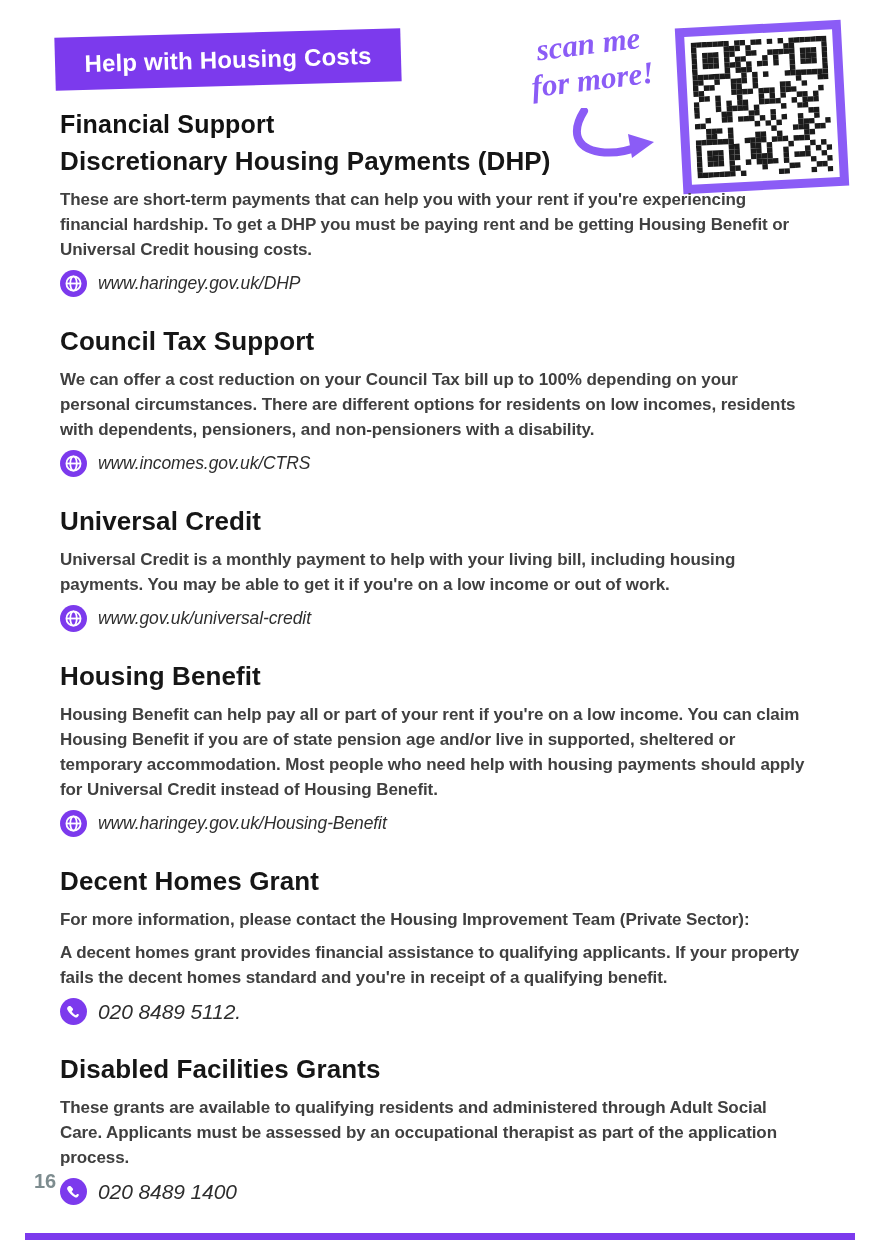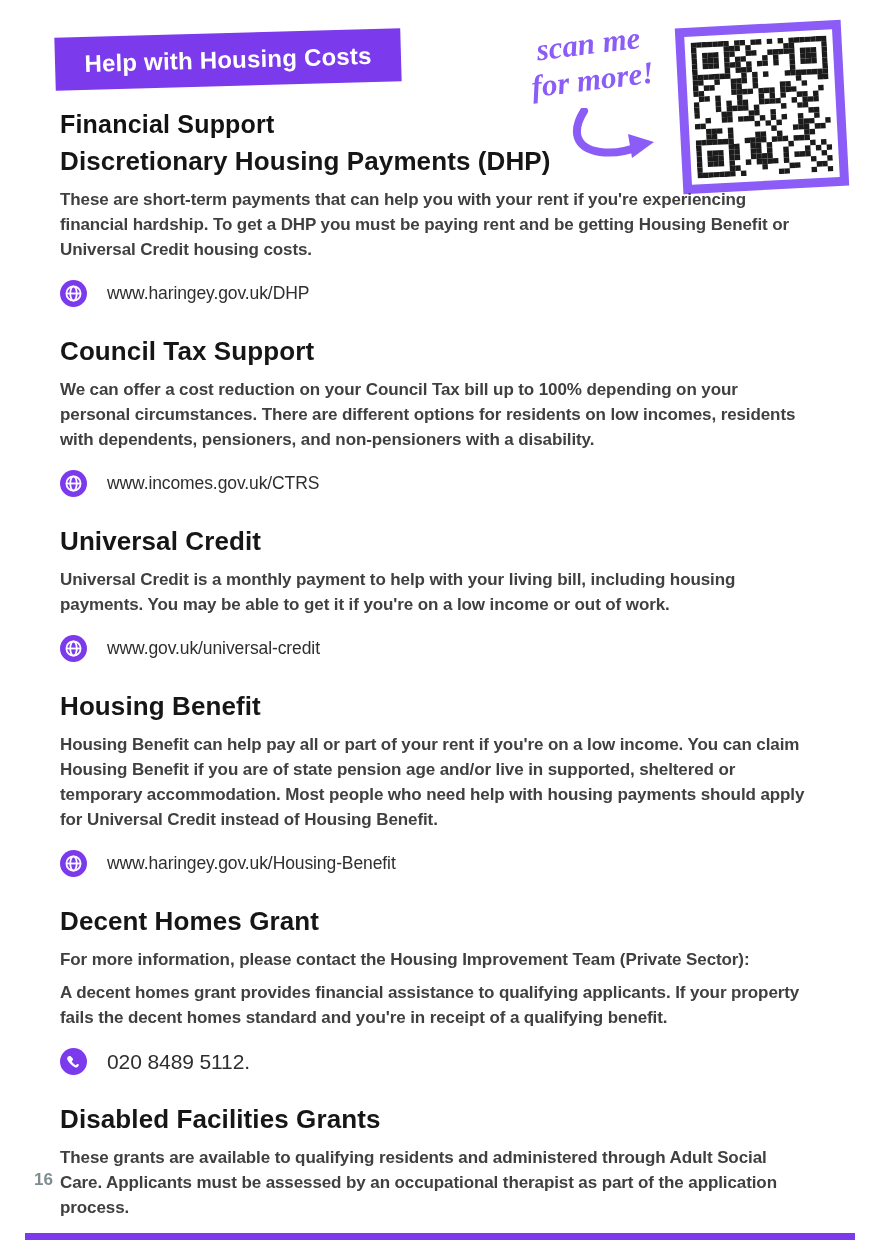--- a/index.html
+++ b/index.html
@@ -53,30 +53,31 @@
   h2{
     font-size:26px;font-weight:bold;color:#161616;
     margin:0 0 10px 0;letter-spacing:0.1px;
   }
   .section{margin-bottom:29px;}
   .section p{
     font-size:17px;line-height:25px;color:#404040;
     margin:0 0 8px 0;letter-spacing:-0.1px;font-weight:bold;
   }
   .contact-row{
-    display:flex;align-items:center;gap:20px;
-    margin-top:18px;
+    display:flex;align-items:center;gap:11px;
+    margin-top:8px;
+    font-style:italic;
   }
   .contact-row .icon{width:27px;height:27px;flex:0 0 auto;display:block;}
   .contact-row .label{font-size:17.5px;color:#2e2e2e;letter-spacing:-0.1px;}
   .contact-row .label.phone{font-size:21px;}
   
   .page-number{
     position:absolute;left:34px;top:1170px;
-    font-size:17px;font-weight:bold;color:#7d8c8f;
+    font-size:20px;font-weight:bold;color:#7d8c8f;
   }
   .bottom-bar{
     position:absolute;left:25px;top:1233px;width:830px;height:7px;
     background:#7c3aed;
   }
 </style>
 </head>
 <body>
 
 <div class="page">

